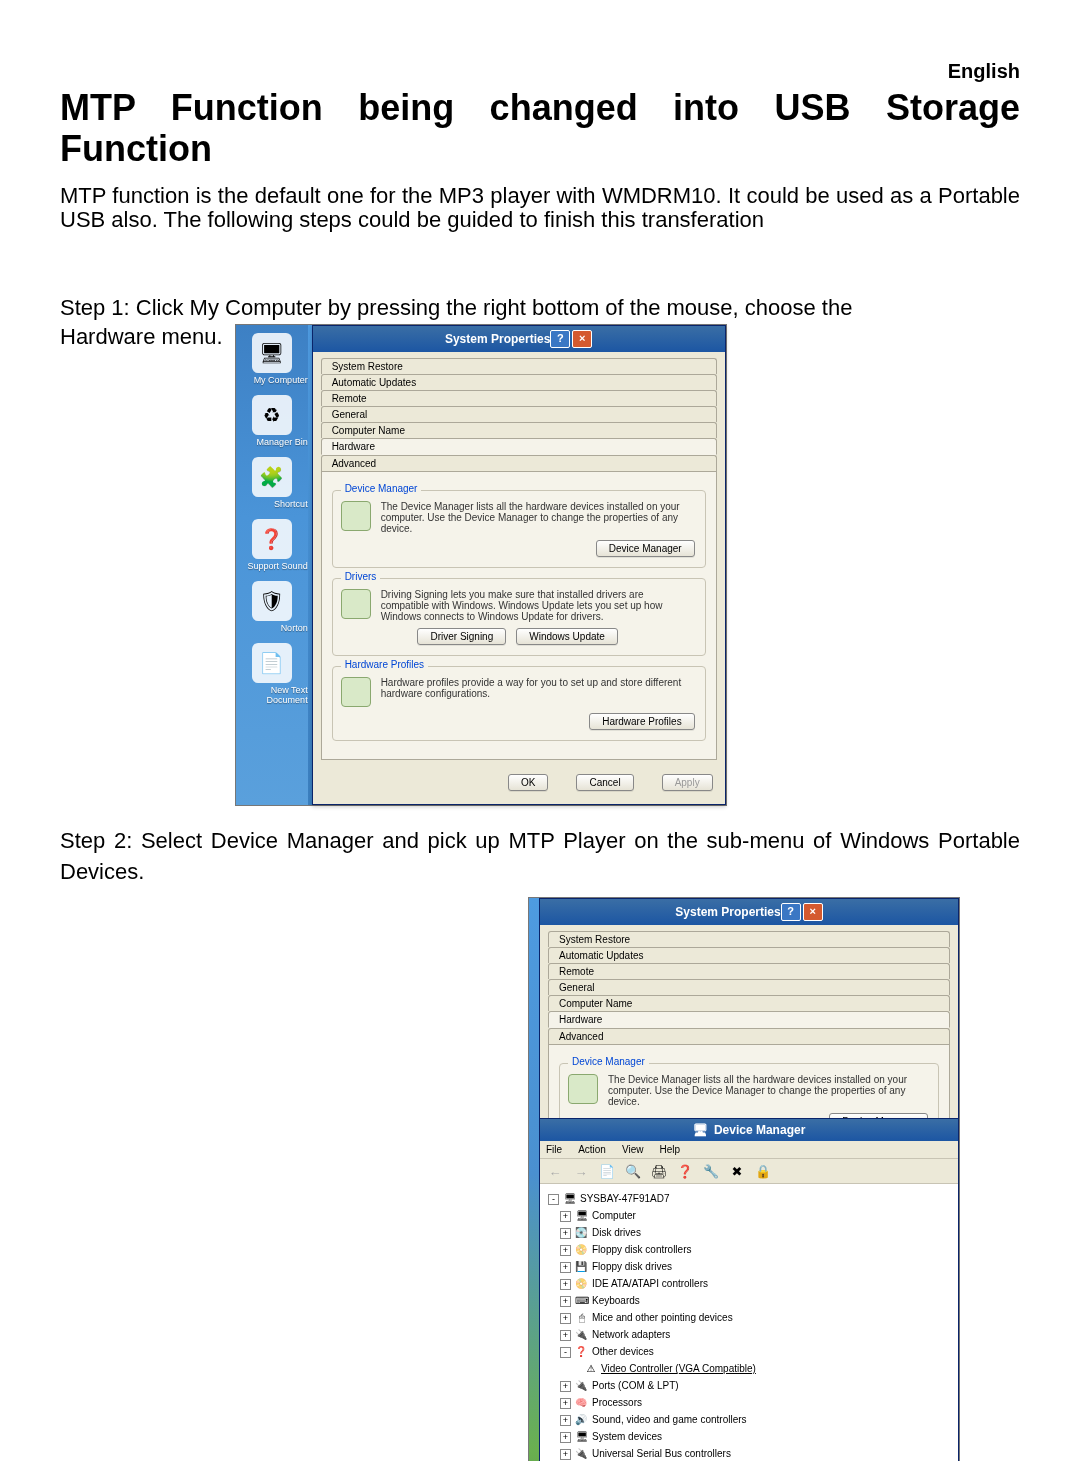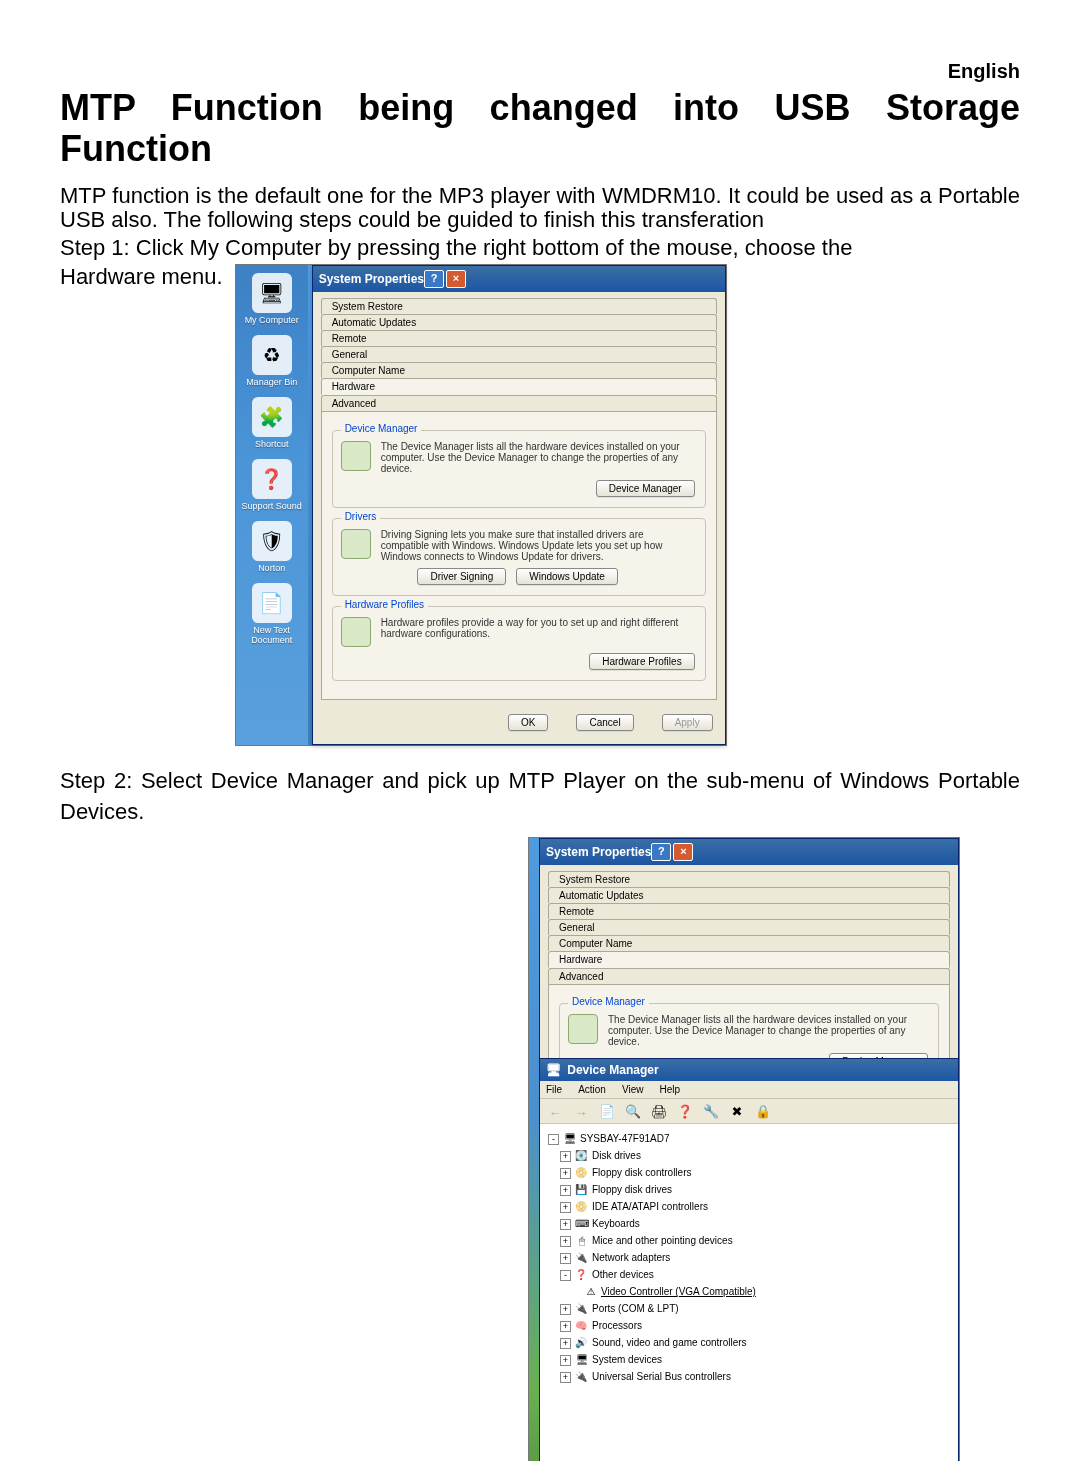--- a/index.html
+++ b/index.html
@@ -24,20 +24,21 @@
     font-weight: bold;
     text-align: justify;
     text-align-last: justify;
     line-height: 1.15;
     margin-bottom: 14px;
   }
   .intro {
     font-size: 22px;
     line-height: 1.12;
     text-align: justify;
+    margin-bottom: 60px;
   }
   .step-text {
     font-size: 22px;
     line-height: 1.4;
     text-align: justify;
   }
   .block1 {
     display: flex;
     align-items: flex-start;
     margin-bottom: 20px;
@@ -65,40 +66,40 @@
     width: 40px; height: 40px;
     margin: 4px auto 2px auto;
     background: rgba(255,255,255,0.85);
     border-radius: 6px;
     display: flex; align-items: center; justify-content: center;
     font-size: 20px;
   }
   .dlabel {
     color: #fff;
     font-size: 9px;
-    text-align: center;
+    text-align: right;
     margin-bottom: 10px;
     text-shadow: 0 1px 1px rgba(0,0,0,0.4);
   }
   .sysprops {
     position: absolute;
     left: 76px; top: 0; right: 0;
     background: #ece9d8;
     border: 1px solid #0a246a;
     height: 478px;
     box-shadow: 0 2px 4px rgba(0,0,0,0.2);
   }
   .titlebar {
     background: linear-gradient(#3a6ea5, #1c56a3);
     color: #fff;
     font-size: 12px;
     font-weight: bold;
     padding: 4px 6px;
     display: flex;
-    justify-content: flex-start;
+    justify-content: center;
     align-items: center;
   }
   .tbtns { display: flex; gap: 2px; }
   .tbtn {
     width: 18px; height: 16px;
     background: #d45a2f;
     border: 1px solid #fff;
     color: #fff;
     font-size: 11px;
     text-align: center;
@@ -325,21 +326,21 @@
             <div class="btnrow center">
               <button class="winbtn">Driver Signing</button>
               <button class="winbtn">Windows Update</button>
             </div>
           </div>
 
           <div class="group">
             <div class="group-title">Hardware Profiles</div>
             <div class="group-body">
               <div class="group-icon"></div>
-              <div>Hardware profiles provide a way for you to set up and right different hardware configurations.</div>
+              <div>Hardware profiles provide a way for you to set up and store different hardware configurations.</div>
             </div>
             <div class="btnrow">
               <button class="winbtn">Hardware Profiles</button>
             </div>
           </div>
         </div>
 
         <div class="dlg-buttons">
           <button class="winbtn">OK</button>
           <button class="winbtn">Cancel</button>
@@ -401,20 +402,21 @@
         <span class="tb-icon">📄</span>
         <span class="tb-icon">🔍</span>
         <span class="tb-icon">🖨</span>
         <span class="tb-icon">❓</span>
         <span class="tb-icon">🔧</span>
         <span class="tb-icon">✖</span>
         <span class="tb-icon">🔒</span>
       </div>
       <div class="tree" id="dm-tree">
           <div class="tree-item"><span class="plus">-</span><span class="tree-icon">🖥</span>SYSBAY-47F91AD7</div>
+          <div class="tree-item l1"><span class="plus">+</span><span class="tree-icon">🖥</span>Computer</div>
           <div class="tree-item l1"><span class="plus">+</span><span class="tree-icon">💽</span>Disk drives</div>
           <div class="tree-item l1"><span class="plus">+</span><span class="tree-icon">📀</span>Floppy disk controllers</div>
           <div class="tree-item l1"><span class="plus">+</span><span class="tree-icon">💾</span>Floppy disk drives</div>
           <div class="tree-item l1"><span class="plus">+</span><span class="tree-icon">📀</span>IDE ATA/ATAPI controllers</div>
           <div class="tree-item l1"><span class="plus">+</span><span class="tree-icon">⌨</span>Keyboards</div>
           <div class="tree-item l1"><span class="plus">+</span><span class="tree-icon">🖱</span>Mice and other pointing devices</div>
           <div class="tree-item l1"><span class="plus">+</span><span class="tree-icon">🔌</span>Network adapters</div>
           <div class="tree-item l1"><span class="plus">-</span><span class="tree-icon">❓</span>Other devices</div>
           <div class="tree-item l2"><span class="tree-icon">⚠</span>Video Controller (VGA Compatible)</div>
           <div class="tree-item l1"><span class="plus">+</span><span class="tree-icon">🔌</span>Ports (COM &amp; LPT)</div>

